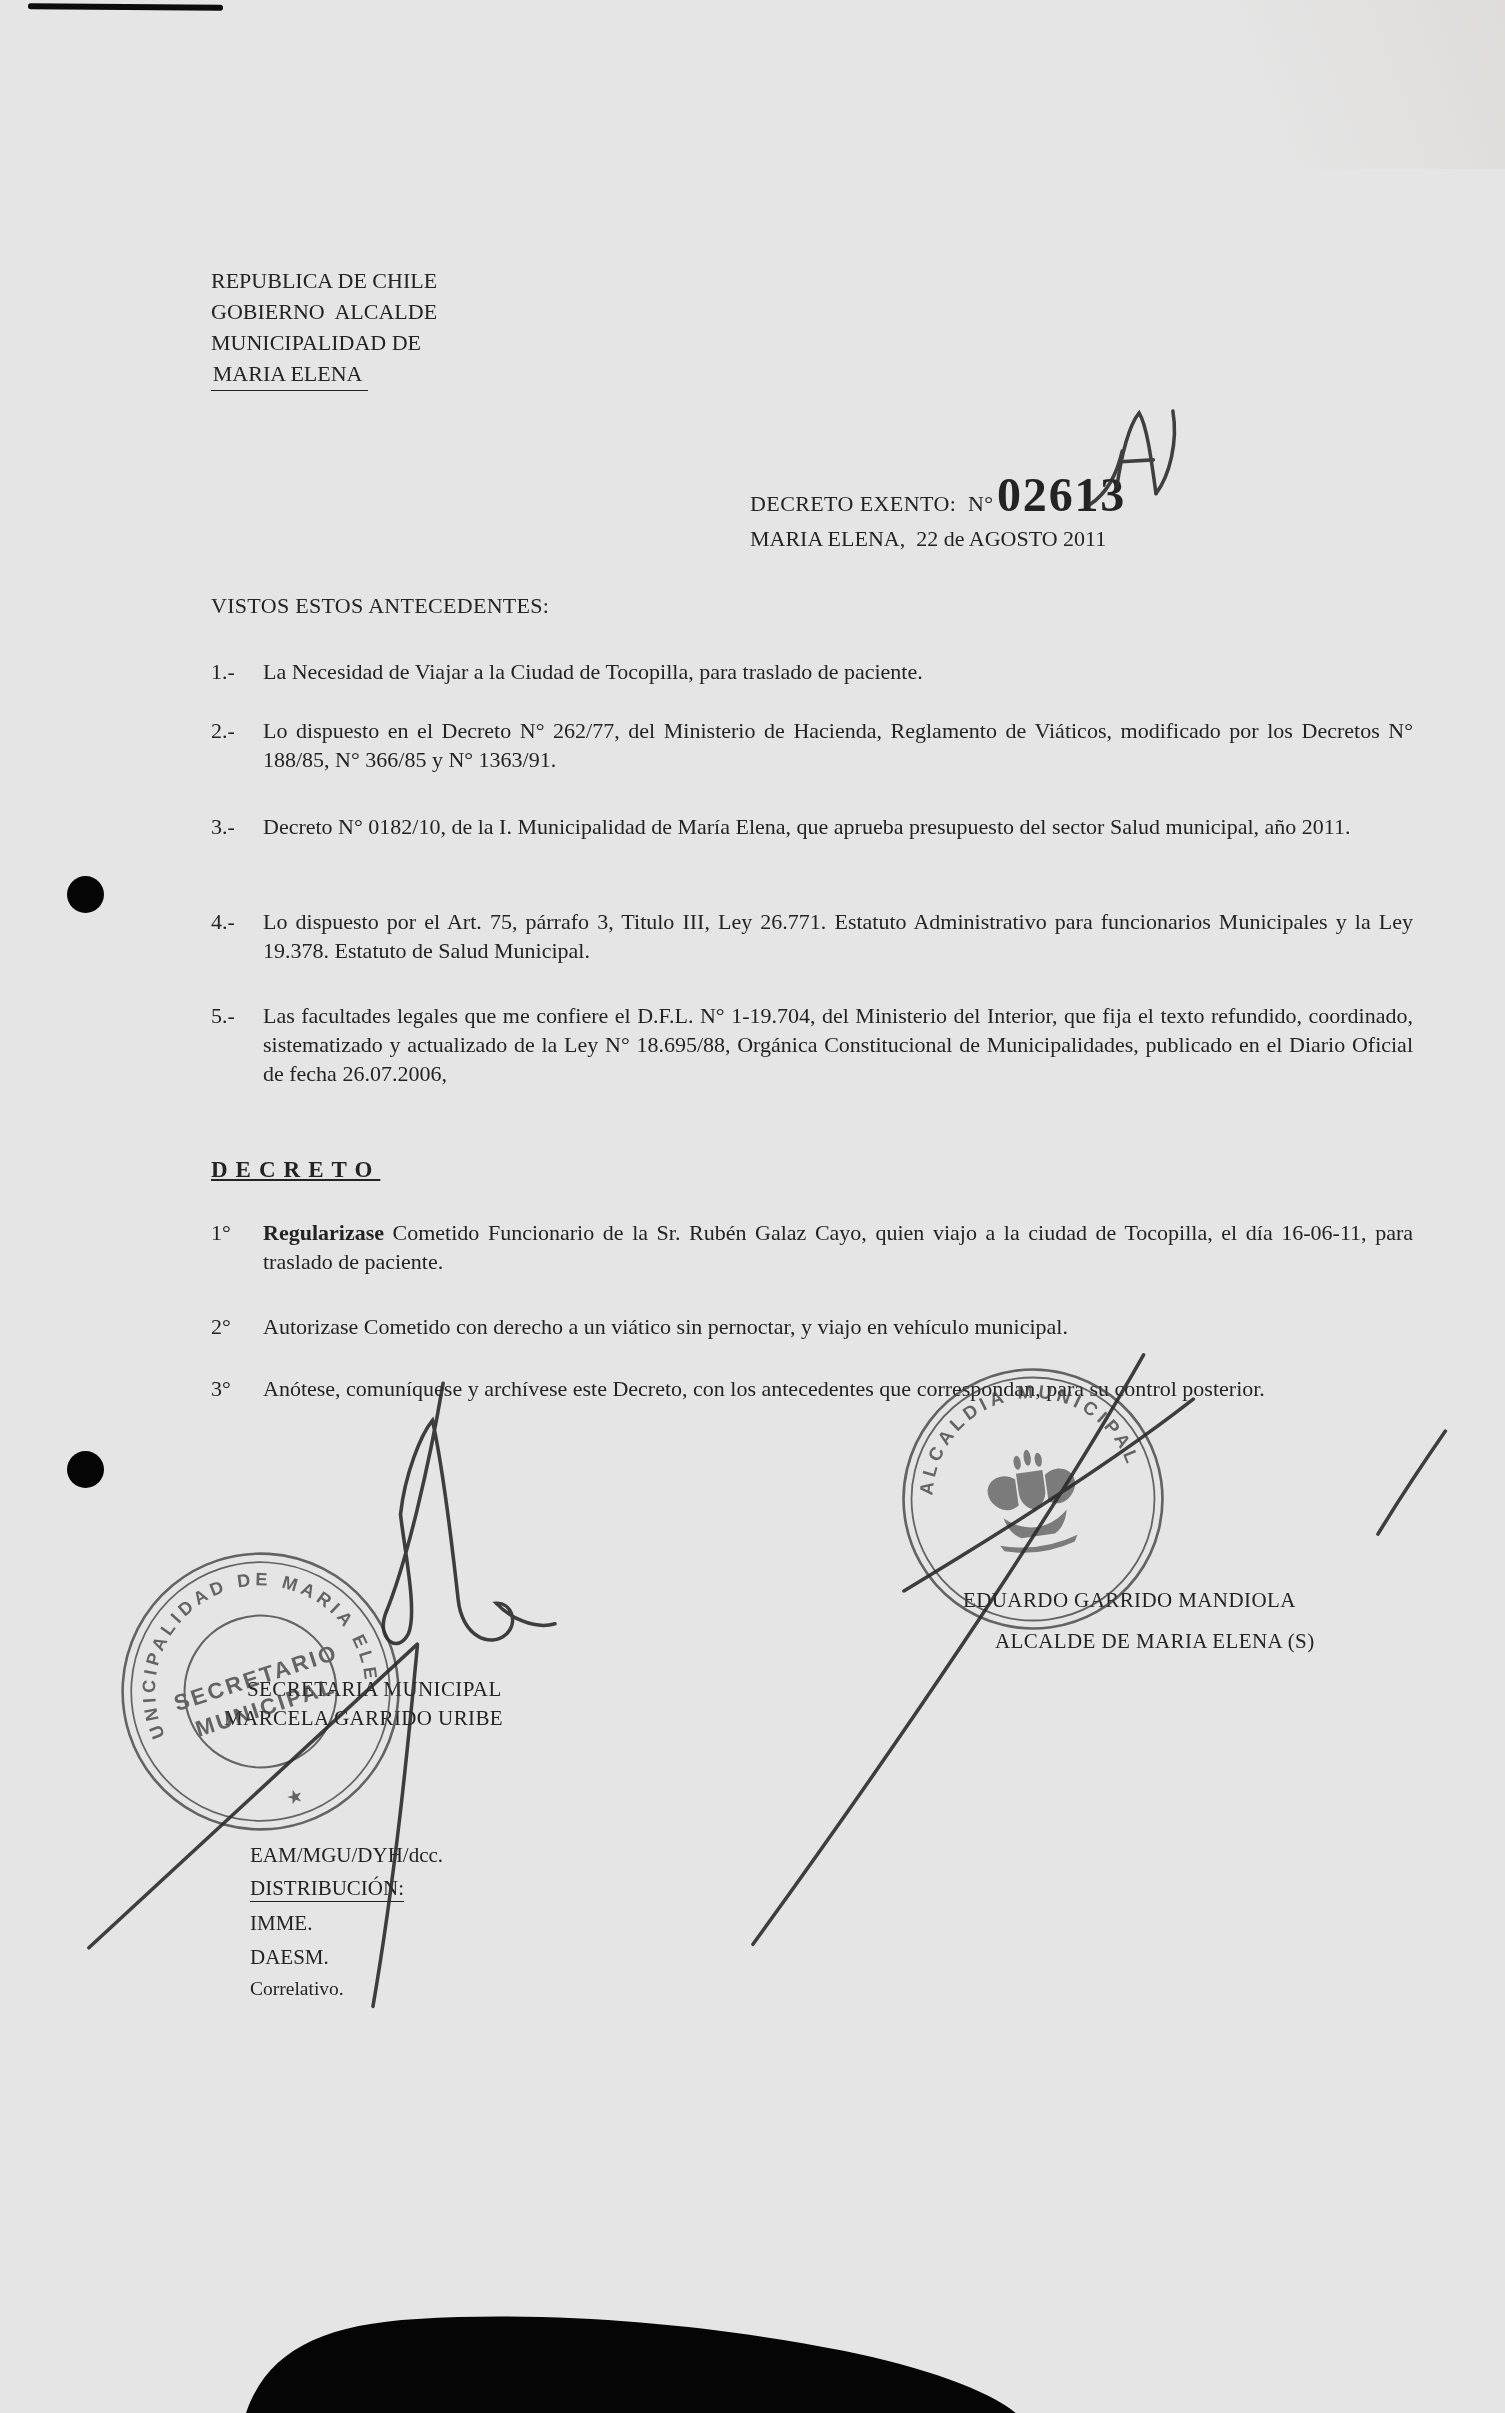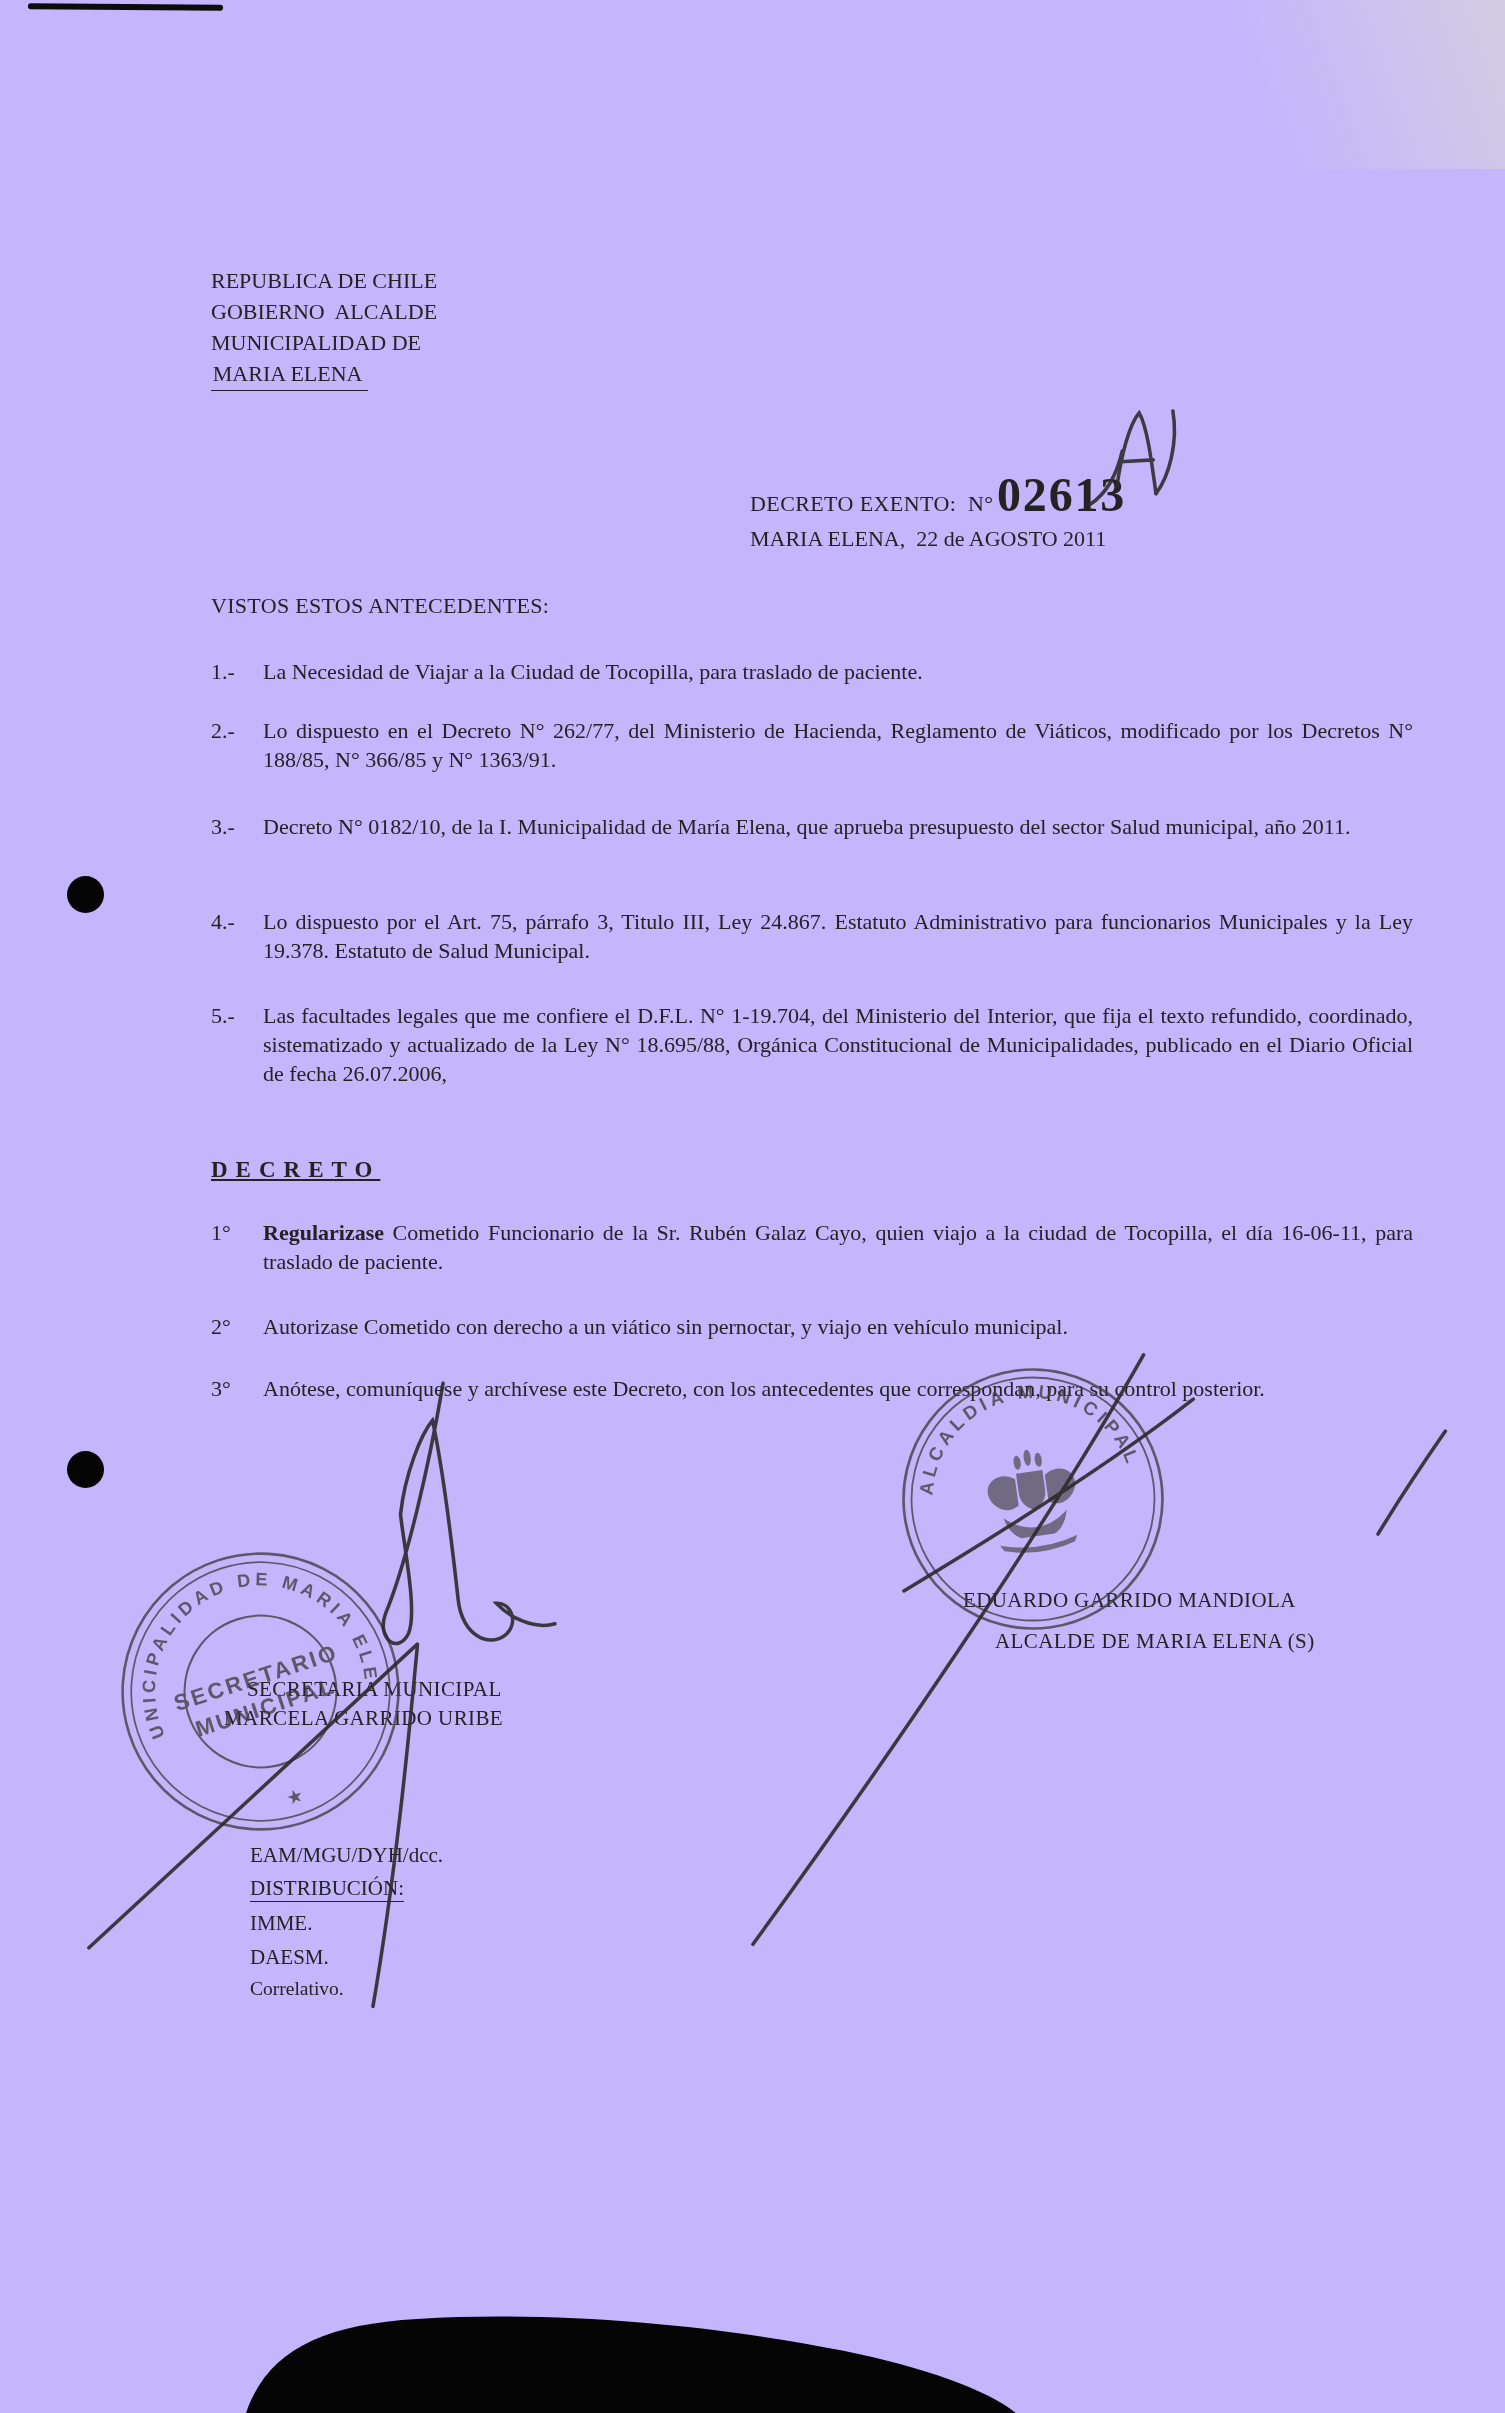--- a/index.html
+++ b/index.html
@@ -1,19 +1,19 @@
 <!DOCTYPE html>
 <html style="font-size:14px"><head>
 <meta charset="utf-8">
 <style>
   html,body{margin:0;padding:0;background:#9a9a9a;}
   .page{
     position:relative;
     width:1505px;height:2413px;
-    background:#c4b5fd;
+    background:#e5e5e5;
     font-family:"Liberation Serif", serif;
     color:#232323;
     overflow:hidden;
   }
   .abs{position:absolute;}
   .pre{white-space:pre-wrap;}
   .body-text{font-size:22px;line-height:29px;}
   .letterhead{left:211px;top:265px;font-size:22px;line-height:31px;}
   .letterhead .lh4{display:inline-block;border-bottom:1.8px solid #232323;padding:0 5.3px 0.9px 1.8px;}
   .decree-line{left:750px;top:437px;margin-top:30px;}
@@ -70,21 +70,21 @@
   <div class="item body-text" style="top:716px">
     <span class="item-num">2.-</span>
     <div class="item-text">Lo dispuesto en el Decreto N° 262/77, del Ministerio de Hacienda, Reglamento de Viáticos, modificado por los Decretos  N° 188/85,  N° 366/85 y N° 1363/91.</div>
   </div>
   <div class="item body-text" style="top:812px">
     <span class="item-num">3.-</span>
     <div class="item-text">Decreto N° 0182/10, de la I. Municipalidad de María Elena, que aprueba presupuesto del sector  Salud municipal, año 2011.</div>
   </div>
   <div class="item body-text" style="top:907px">
     <span class="item-num">4.-</span>
-    <div class="item-text">Lo dispuesto por el Art. 75, párrafo 3, Titulo III, Ley 24.867. Estatuto Administrativo para funcionarios Municipales y la Ley 19.378. Estatuto de Salud Municipal.</div>
+    <div class="item-text">Lo dispuesto por el Art. 75, párrafo 3, Titulo III, Ley 26.771. Estatuto Administrativo para funcionarios Municipales y la Ley 19.378. Estatuto de Salud Municipal.</div>
   </div>
   <div class="item body-text" style="top:1001px">
     <span class="item-num">5.-</span>
     <div class="item-text">Las facultades legales que me confiere el D.F.L. N° 1-19.704, del Ministerio del Interior, que fija el texto refundido, coordinado, sistematizado y actualizado de la Ley N° 18.695/88, Orgánica Constitucional de Municipalidades, publicado en el Diario Oficial de fecha 26.07.2006,</div>
   </div>
 
   <div class="abs decreto-heading">DECRETO</div>
 
   <div class="item body-text" style="top:1218px">
     <span class="item-num">1°</span>

